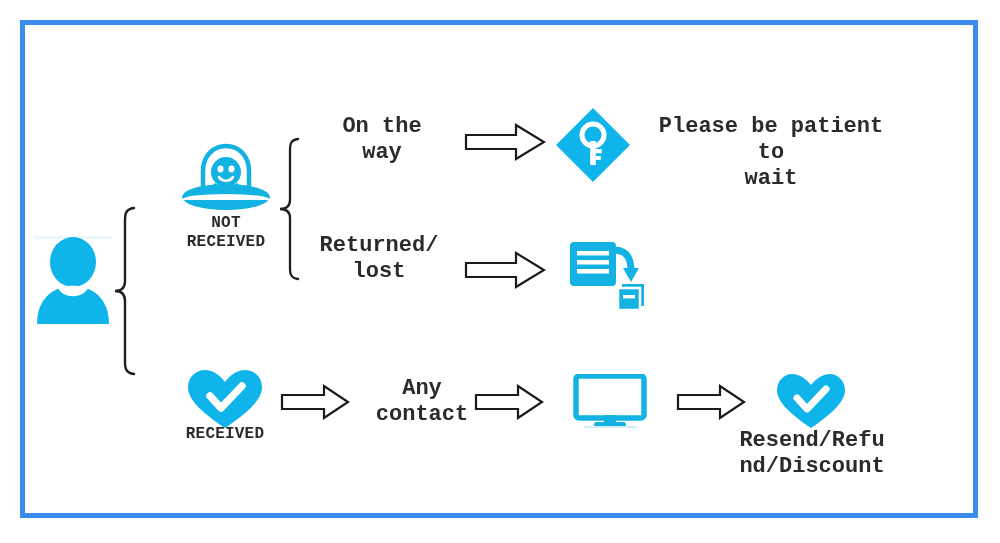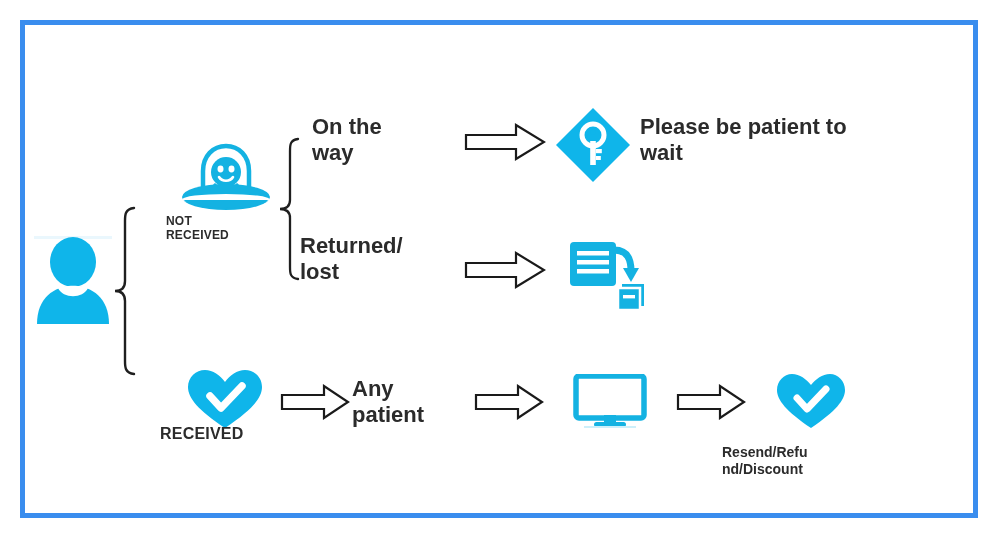--- a/index.html
+++ b/index.html
@@ -27,24 +27,24 @@
     height: 498px;
     box-sizing: border-box;
     border: 5px solid #3A8DEE;
     background: #ffffff;
   }
   .lbl {
     position: absolute;
     box-sizing: border-box;
     color: #2b2b2b;
     font-weight: bold;
-    text-align: left;
+    text-align: center;
     line-height: 1.18;
     white-space: pre-line;
-    font-family: Liberation Sans, sans-serif;
+    font-family: Liberation Mono, monospace;
   }
   .lbl.caps {
     letter-spacing: 0.2px;
   }
   .brace, .arrow, .icon {
     position: absolute;
   }
   .icon svg, .brace svg, .arrow svg { display: block; }
 </style>
 </head>
@@ -81,21 +81,21 @@
       <path d="M35 47 C32 52 30 55 28 57" stroke="#14B2E2" stroke-width="3.4" fill="none" stroke-linecap="round"></path>
       <path d="M41 49 C40 54 39 57 38 59" stroke="#14B2E2" stroke-width="3.4" fill="none" stroke-linecap="round"></path>
       <path d="M51 49 C52 54 53 57 54 59" stroke="#14B2E2" stroke-width="3.4" fill="none" stroke-linecap="round"></path>
       <path d="M57 47 C60 52 62 55 64 57" stroke="#14B2E2" stroke-width="3.4" fill="none" stroke-linecap="round"></path>
 
       <ellipse cx="46" cy="59" rx="44" ry="13" fill="#14B2E2"></ellipse>
       <ellipse cx="46" cy="61.5" rx="44" ry="5.5" fill="#ffffff"></ellipse>
       <path d="M4 62 C10 72 82 72 88 62 Z" fill="#14B2E2"></path>
     </svg>
   </div>
-  <div class="lbl caps" style="left:166px; top:214px; width:120px; font-size:12px;">NOT
+  <div class="lbl caps" style="left:166px; top:214px; width:120px; font-size:16px;">NOT
 RECEIVED</div>
 
   <div class="brace" style="left:277px; top:136px; width:28px; height:146px;">
     <svg width="28" height="146" viewBox="0 0 28 146">
       <path d="M21 3 C13 4 13 9 13 15 L13 64 C13 70 10 73 3 73 C10 73 13 76 13 82 L13 131 C13 137 13 142 21 143" fill="none" stroke="#1f1f1f" stroke-width="2.3" stroke-linecap="round"></path>
     </svg>
   </div>
 
   <div class="lbl" style="left:312px; top:114px; width:140px; font-size:22px;">On the
 way</div>
@@ -152,21 +152,21 @@
   </div>
   <div class="lbl caps" style="left:160px; top:425px; width:130px; font-size:16px;">RECEIVED</div>
 
   <div class="arrow" style="left:280px; top:384px; width:70px; height:36px;">
     <svg width="70" height="36" viewBox="0 0 70 36">
       <path d="M2 11 L44 11 L44 2 L68 18 L44 34 L44 25 L2 25 Z" fill="#ffffff" stroke="#1a1a1a" stroke-width="2.2" stroke-linejoin="miter"></path>
     </svg>
   </div>
 
   <div class="lbl" style="left:352px; top:376px; width:140px; font-size:22px;">Any
-patient</div>
+contact</div>
 
   <div class="arrow" style="left:474px; top:384px; width:70px; height:36px;">
     <svg width="70" height="36" viewBox="0 0 70 36">
       <path d="M2 11 L44 11 L44 2 L68 18 L44 34 L44 25 L2 25 Z" fill="#ffffff" stroke="#1a1a1a" stroke-width="2.2" stroke-linejoin="miter"></path>
     </svg>
   </div>
 
   <div class="icon" style="left:572px; top:374px; width:76px; height:56px;">
     <svg width="76" height="56" viewBox="0 0 76 56">
       <rect x="4" y="2" width="68" height="42" rx="3" fill="none" stroke="#14B2E2" stroke-width="5.5"></rect>
@@ -181,15 +181,15 @@
       <path d="M2 11 L44 11 L44 2 L68 18 L44 34 L44 25 L2 25 Z" fill="#ffffff" stroke="#1a1a1a" stroke-width="2.2" stroke-linejoin="miter"></path>
     </svg>
   </div>
 
   <div class="icon" style="left:775px; top:372px; width:72px; height:58px;">
     <svg width="72" height="58" viewBox="0 0 72 58">
       <path d="M36 56 C11 39 2 28 2 18 C2 9 9 2 17 2 C25 2 31 7 36 13 C41 7 47 2 55 2 C63 2 70 9 70 18 C70 28 61 39 36 56 Z" fill="#0FB5EA"></path>
       <path d="M22 26 L32 37 L51 17" fill="none" stroke="#ffffff" stroke-width="7" stroke-linecap="round" stroke-linejoin="round"></path>
     </svg>
   </div>
-  <div class="lbl" style="left:722px; top:444px; width:180px; font-size:14px;">Resend/Refu
+  <div class="lbl" style="left:722px; top:428px; width:180px; font-size:22px;">Resend/Refu
 nd/Discount</div>
 </div>
 
 </body></html>

